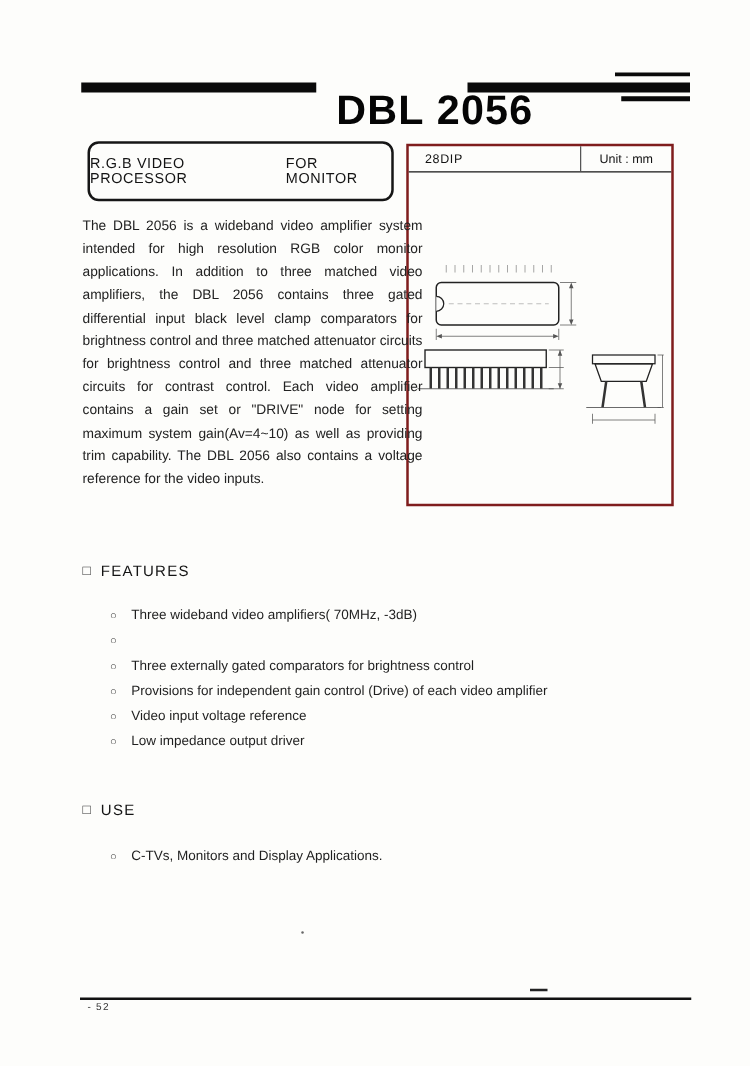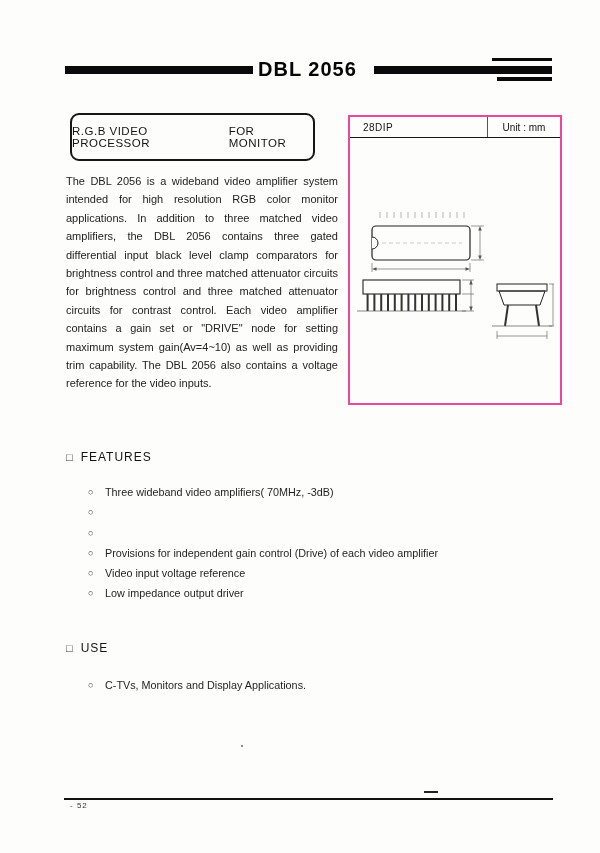--- a/index.html
+++ b/index.html
@@ -8,34 +8,34 @@
     background:#fdfdfb;color:#1c1c1c;
     font-family:"Liberation Sans", sans-serif;
   }
   
   .rule{position:absolute;background:#0a0a0a}
   .rule-left{left:65px;top:66px;width:188px;height:8px}
   .rule-right{left:374px;top:66px;width:178px;height:8px}
   .rule-right-top{left:492px;top:58px;width:60px;height:3px}
   .rule-right-bottom{left:497px;top:77px;width:55px;height:4px}
   .page-title{
-    position:absolute;left:253px;top:53px;margin:5px;
-    font-size:20px;font-weight:bold;letter-spacing:1px;color:#050505;
+    position:absolute;left:253px;top:53px;margin:16px;
+    font-size:33px;font-weight:bold;letter-spacing:1px;color:#050505;
   }
   
   .title-box{
     position:absolute;left:70px;top:113px;width:241px;height:44px;
     border:2px solid #161616;border-radius:9px;
     display:flex;flex-direction:row;align-items:center;justify-content:center;gap:4px;
     font-size:11.5px;letter-spacing:.5px;color:#141414;
   }
   
   .package-box{
-    position:absolute;left:348px;top:115px;width:210px;height:286px;
-    border:2px solid #ec4899;background:#fdfdfb;
+    position:absolute;left:325px;top:115px;width:210px;height:286px;
+    border:2px solid #7f1d1d;background:#fdfdfb;
   }
   .pkg-header{
     height:20px;border-bottom:1.5px solid #161616;
     display:flex;align-items:center;font-size:10px;color:#141414;
   }
   .pkg-name{padding-left:13px;letter-spacing:.5px;flex:1}
   .pkg-unit{width:72px;align-self:stretch;border-left:1px solid #555;
     display:flex;align-items:center;justify-content:center}
   .pkg-drawings{display:block;margin-top:0}
   
@@ -130,20 +130,21 @@
 <ul class="item-list features-list">
   <li class="item">
     <span class="bullet">○</span>
     <span>Three wideband video amplifiers( 70MHz, -3dB)</span>
   </li>
   <li class="item">
     <span class="bullet">○</span>
   </li>
   <li class="item">
     <span class="bullet">○</span>
+    <span>Three externally gated comparators for brightness control</span>
   </li>
   <li class="item">
     <span class="bullet">○</span>
     <span>Provisions for independent gain control (Drive) of each video amplifier</span>
   </li>
   <li class="item">
     <span class="bullet">○</span>
     <span>Video input voltage reference</span>
   </li>
   <li class="item">

